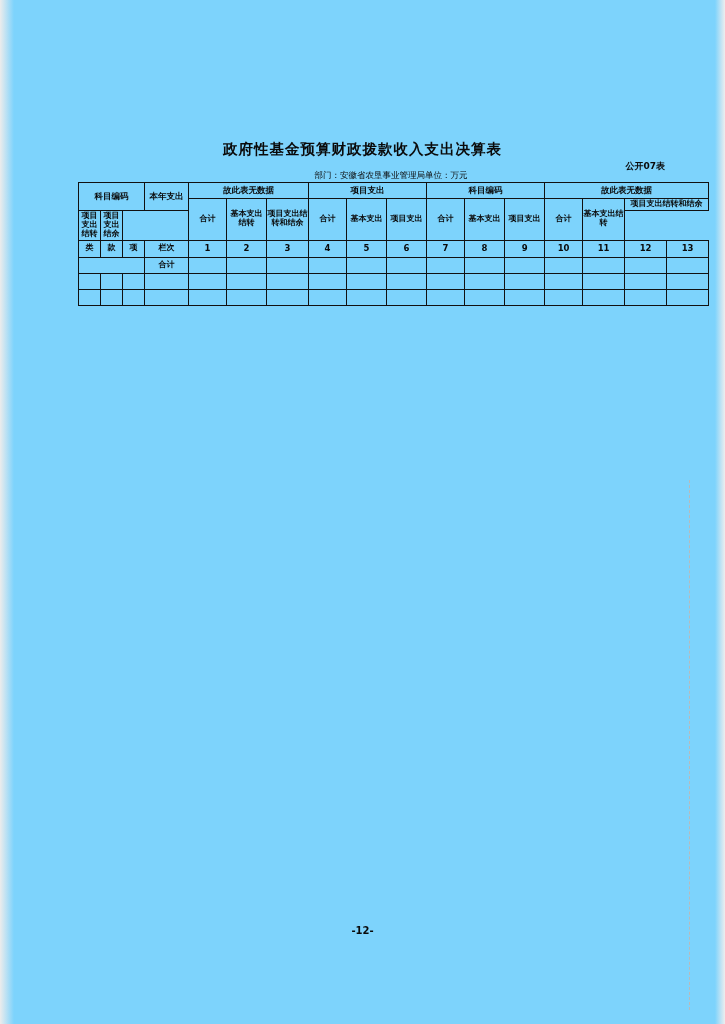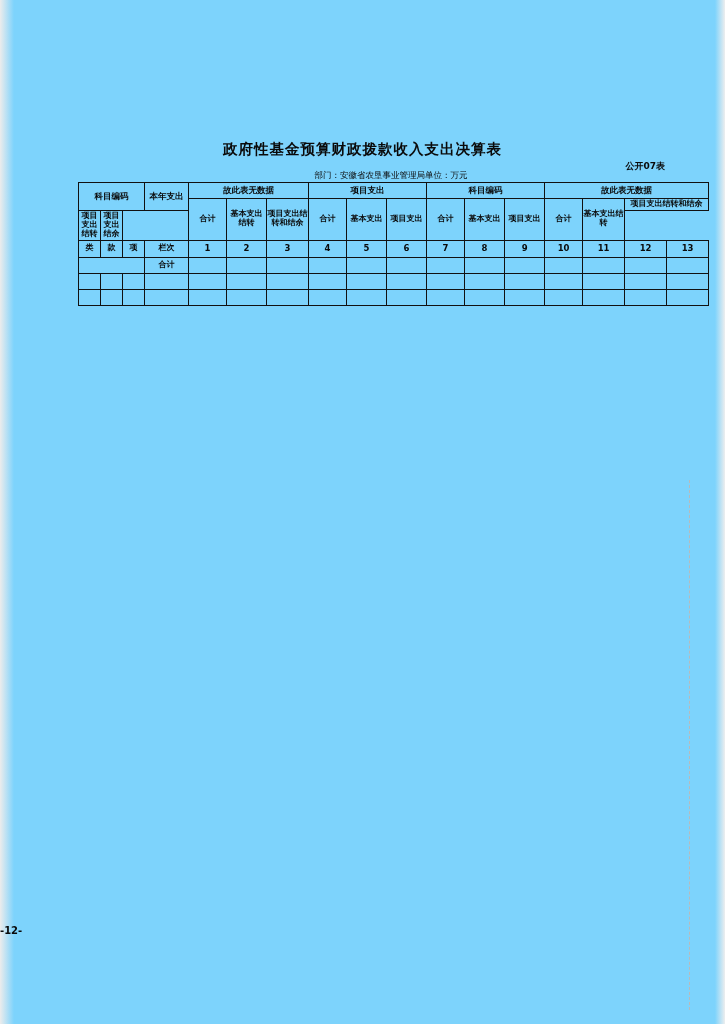--- a/index.html
+++ b/index.html
@@ -114,21 +114,21 @@
     left: 78px;
     width: 600px;
     font-size: 8px;
     font-weight: bold;
   }
   .page-number {
     position: absolute;
     top: 925px;
     left: 0;
     width: 725px;
-    text-align: left;
+    text-align: center;
     font-size: 10px;
     font-weight: bold;
   }
 </style>
 </head>
 <body>
 
 <div class="page">
 
   <div class="right-dashes"></div>

